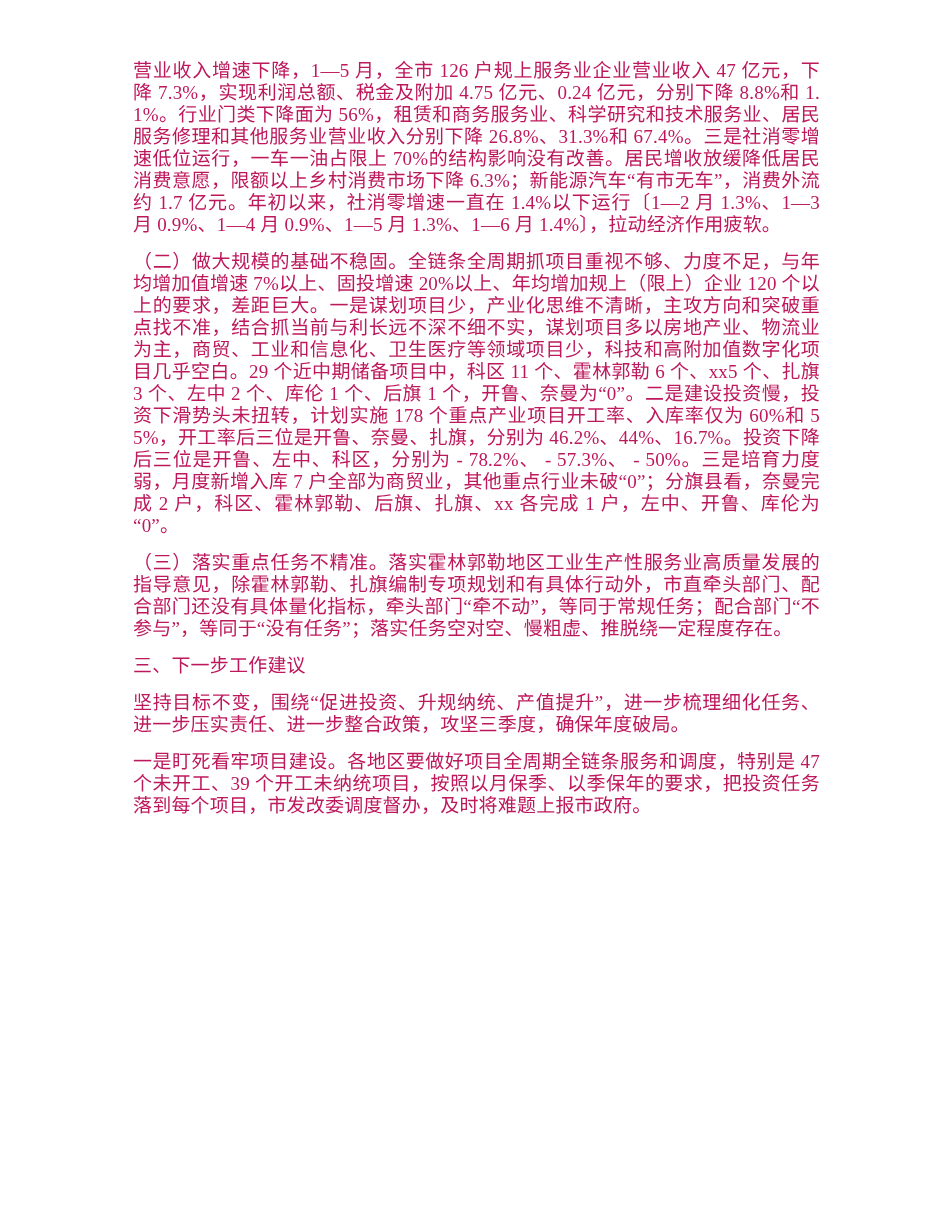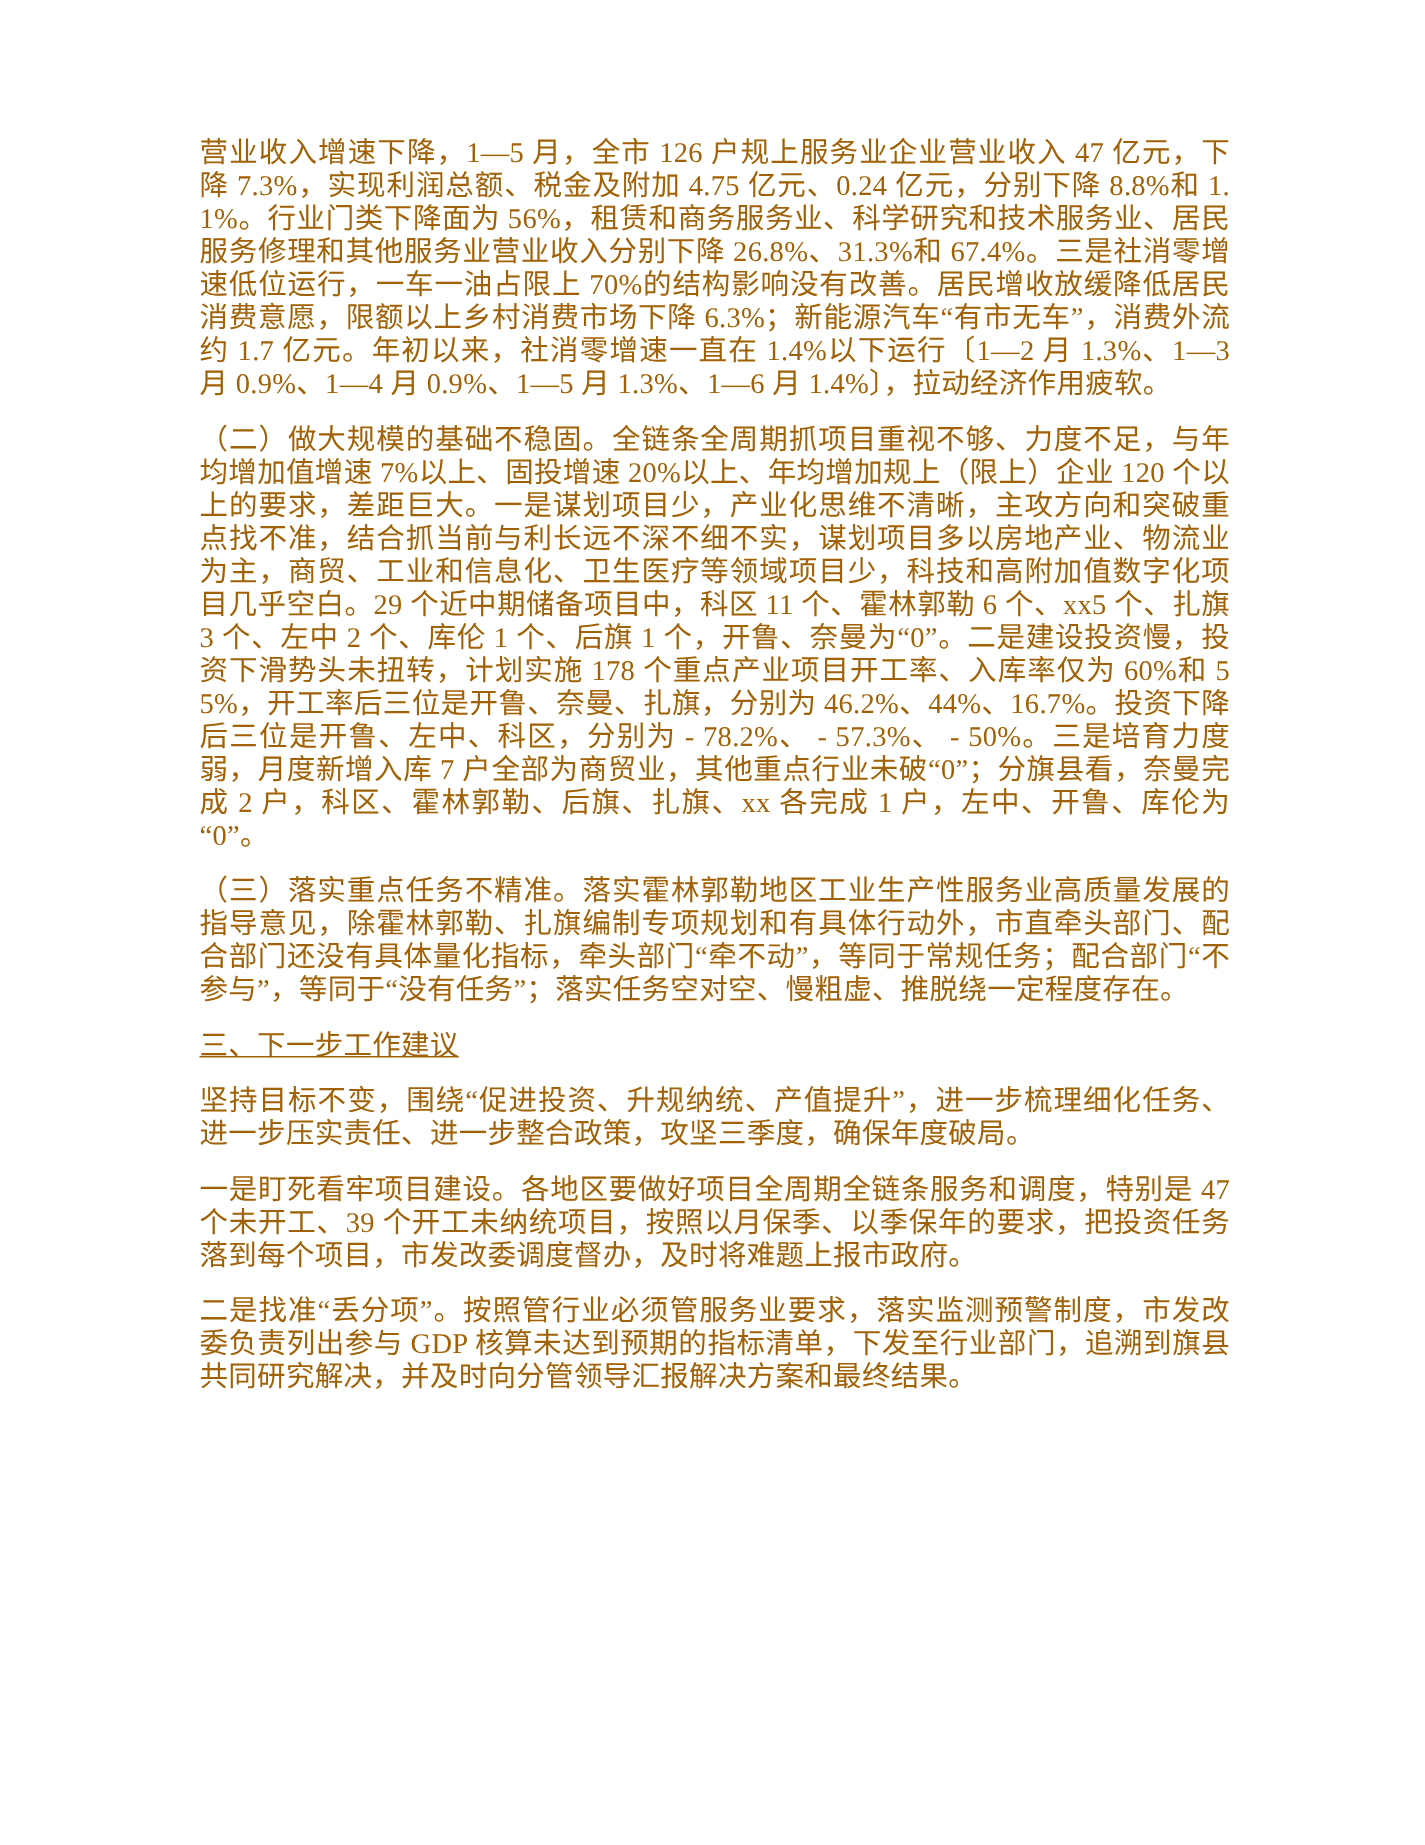--- a/index.html
+++ b/index.html
@@ -6,55 +6,53 @@
     margin: 0;
     padding: 0;
     background: #ffffff;
   }
   .page {
     position: relative;
     width: 950px;
     height: 1230px;
     box-sizing: border-box;
     background: #ffffff;
-    color: #a16207;
-    padding: 92px 130px 40px 133px;
+    color: #be185d;
+    padding: 60px 130px 40px 133px;
     overflow: hidden;
     font-family: "Liberation Serif", "DejaVu Serif", serif;
   }
   .doc-paragraph {
     margin: 0 0 15px 0;
     font-size: 19px;
     line-height: 22px;
     text-align: justify;
     text-justify: inter-ideograph;
     word-break: break-all;
     letter-spacing: 0.2px;
   }
   .doc-heading {
     margin: 0 0 15px 0;
     font-size: 19px;
     line-height: 22px;
     font-weight: normal;
     text-align: left;
     letter-spacing: 0.2px;
-    text-decoration: underline;
   }
 </style>
 </head>
 <body>
 
 <div class="page">
   <p class="doc-paragraph">营业收入增速下降，1—5 月，全市 126 户规上服务业企业营业收入 47 亿元，下降 7.3%，实现利润总额、税金及附加 4.75 亿元、0.24 亿元，分别下降 8.8%和 1.1%。行业门类下降面为 56%，租赁和商务服务业、科学研究和技术服务业、居民服务修理和其他服务业营业收入分别下降 26.8%、31.3%和 67.4%。三是社消零增速低位运行，一车一油占限上 70%的结构影响没有改善。居民增收放缓降低居民消费意愿，限额以上乡村消费市场下降 6.3%；新能源汽车“有市无车”，消费外流约 1.7 亿元。年初以来，社消零增速一直在 1.4%以下运行〔1—2 月 1.3%、1—3 月 0.9%、1—4 月 0.9%、1—5 月 1.3%、1—6 月 1.4%〕，拉动经济作用疲软。</p>
 
   <p class="doc-paragraph">（二）做大规模的基础不稳固。全链条全周期抓项目重视不够、力度不足，与年均增加值增速 7%以上、固投增速 20%以上、年均增加规上（限上）企业 120 个以上的要求，差距巨大。一是谋划项目少，产业化思维不清晰，主攻方向和突破重点找不准，结合抓当前与利长远不深不细不实，谋划项目多以房地产业、物流业为主，商贸、工业和信息化、卫生医疗等领域项目少，科技和高附加值数字化项目几乎空白。29 个近中期储备项目中，科区 11 个、霍林郭勒 6 个、xx5 个、扎旗 3 个、左中 2 个、库伦 1 个、后旗 1 个，开鲁、奈曼为“0”。二是建设投资慢，投资下滑势头未扭转，计划实施 178 个重点产业项目开工率、入库率仅为 60%和 55%，开工率后三位是开鲁、奈曼、扎旗，分别为 46.2%、44%、16.7%。投资下降后三位是开鲁、左中、科区，分别为 - 78.2%、 - 57.3%、 - 50%。三是培育力度弱，月度新增入库 7 户全部为商贸业，其他重点行业未破“0”；分旗县看，奈曼完成 2 户，科区、霍林郭勒、后旗、扎旗、xx 各完成 1 户，左中、开鲁、库伦为“0”。</p>
 
   <p class="doc-paragraph">（三）落实重点任务不精准。落实霍林郭勒地区工业生产性服务业高质量发展的指导意见，除霍林郭勒、扎旗编制专项规划和有具体行动外，市直牵头部门、配合部门还没有具体量化指标，牵头部门“牵不动”，等同于常规任务；配合部门“不参与”，等同于“没有任务”；落实任务空对空、慢粗虚、推脱绕一定程度存在。</p>
 
   <p class="doc-heading">三、下一步工作建议</p>
 
   <p class="doc-paragraph">坚持目标不变，围绕“促进投资、升规纳统、产值提升”，进一步梳理细化任务、进一步压实责任、进一步整合政策，攻坚三季度，确保年度破局。</p>
 
   <p class="doc-paragraph">一是盯死看牢项目建设。各地区要做好项目全周期全链条服务和调度，特别是 47 个未开工、39 个开工未纳统项目，按照以月保季、以季保年的要求，把投资任务落到每个项目，市发改委调度督办，及时将难题上报市政府。</p>
 
-  <p class="doc-paragraph">二是找准“丢分项”。按照管行业必须管服务业要求，落实监测预警制度，市发改委负责列出参与 GDP 核算未达到预期的指标清单，下发至行业部门，追溯到旗县共同研究解决，并及时向分管领导汇报解决方案和最终结果。</p>
 
 </div>
 
 </body></html>

